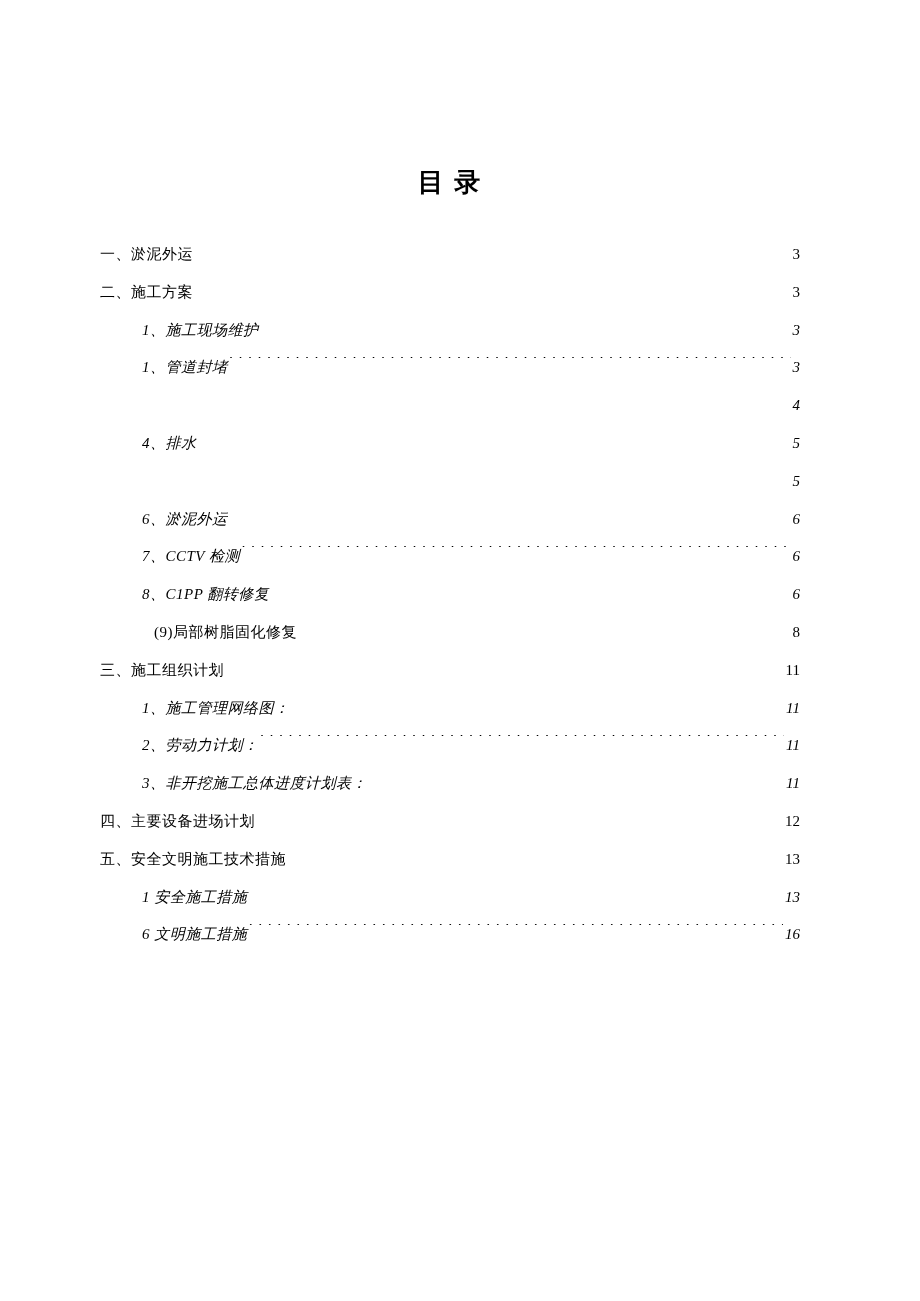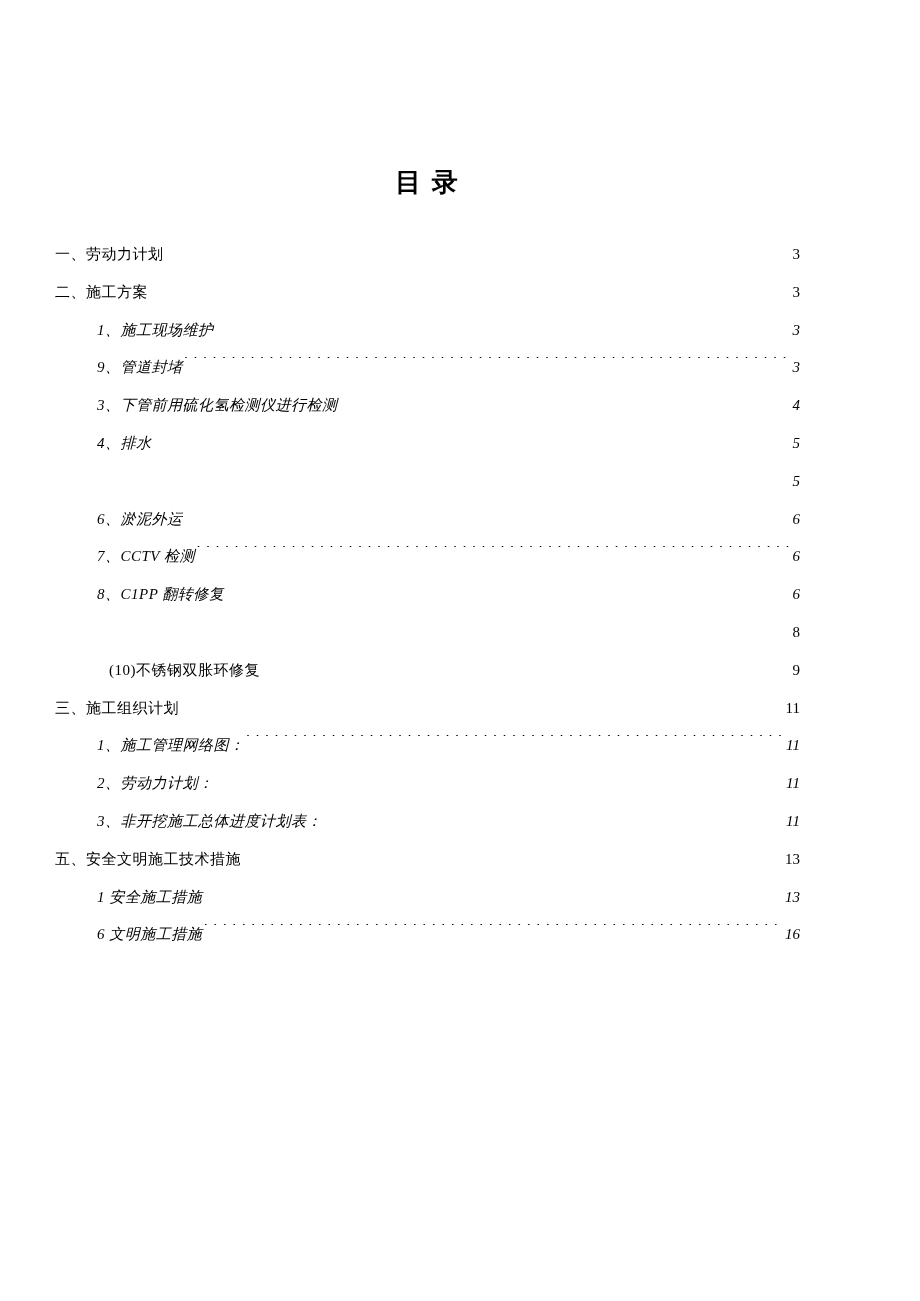--- a/index.html
+++ b/index.html
@@ -5,21 +5,21 @@
     * { box-sizing: border-box; margin: 0; padding: 0; }
     html, body {
       width: 920px;
       background: #fff;
       font-family: "SimSun", "宋体", serif;
       color: #000;
     }
     .page {
       width: 920px;
       min-height: 1301px;
-      padding: 165px 120px 60px 55px;
+      padding: 165px 120px 60px 100px;
       position: relative;
     }
     .title {
       font-size: 26px;
       text-align: center;
       margin-bottom: 36px;
       font-family: "SimSun", "宋体", serif;
       letter-spacing: 2px;
     }
     .toc-list {
@@ -60,41 +60,40 @@
       flex: 0 0 auto;
     }
   </style>
 </head>
 <body>
 
 <div class="page">
   <h1 class="title">目 录</h1>
   <div class="toc-list" id="toc-list">
       <div class="toc-row level-0">
-        <span class="toc-label">一、劳动力计划</span>
+        <span class="toc-label">一、淤泥外运</span>
         <span class="toc-leader"></span>
         <span class="toc-page">3</span>
       </div>
       <div class="toc-row level-0">
         <span class="toc-label">二、施工方案</span>
         <span class="toc-leader"></span>
         <span class="toc-page">3</span>
       </div>
       <div class="toc-row level-1">
         <span class="toc-label">1、施工现场维护</span>
         <span class="toc-leader"></span>
         <span class="toc-page">3</span>
       </div>
       <div class="toc-row level-1">
-        <span class="toc-label">9、管道封堵</span>
+        <span class="toc-label">1、管道封堵</span>
         <span class="toc-leader"></span>
         <span class="toc-page">3</span>
       </div>
       <div class="toc-row level-1">
-        <span class="toc-label">3、下管前用硫化氢检测仪进行检测</span>
         <span class="toc-leader"></span>
         <span class="toc-page">4</span>
       </div>
       <div class="toc-row level-1">
         <span class="toc-label">4、排水</span>
         <span class="toc-leader"></span>
         <span class="toc-page">5</span>
       </div>
       <div class="toc-row level-1">
         <span class="toc-leader"></span>
@@ -109,27 +108,23 @@
         <span class="toc-label">7、CCTV 检测</span>
         <span class="toc-leader"></span>
         <span class="toc-page">6</span>
       </div>
       <div class="toc-row level-1">
         <span class="toc-label">8、C1PP 翻转修复</span>
         <span class="toc-leader"></span>
         <span class="toc-page">6</span>
       </div>
       <div class="toc-row level-2">
+        <span class="toc-label">(9)局部树脂固化修复 </span>
         <span class="toc-leader"></span>
         <span class="toc-page">8</span>
-      </div>
-      <div class="toc-row level-2">
-        <span class="toc-label">(10)不锈钢双胀环修复 </span>
-        <span class="toc-leader"></span>
-        <span class="toc-page">9</span>
       </div>
       <div class="toc-row level-0">
         <span class="toc-label">三、施工组织计划</span>
         <span class="toc-leader"></span>
         <span class="toc-page">11</span>
       </div>
       <div class="toc-row level-1">
         <span class="toc-label">1、施工管理网络图：</span>
         <span class="toc-leader"></span>
         <span class="toc-page">11</span>
@@ -138,20 +133,25 @@
         <span class="toc-label">2、劳动力计划：</span>
         <span class="toc-leader"></span>
         <span class="toc-page">11</span>
       </div>
       <div class="toc-row level-1">
         <span class="toc-label">3、非开挖施工总体进度计划表：</span>
         <span class="toc-leader"></span>
         <span class="toc-page">11</span>
       </div>
       <div class="toc-row level-0">
+        <span class="toc-label">四、主要设备进场计划</span>
+        <span class="toc-leader"></span>
+        <span class="toc-page">12</span>
+      </div>
+      <div class="toc-row level-0">
         <span class="toc-label">五、安全文明施工技术措施</span>
         <span class="toc-leader"></span>
         <span class="toc-page">13</span>
       </div>
       <div class="toc-row level-1">
         <span class="toc-label">1 安全施工措施 </span>
         <span class="toc-leader"></span>
         <span class="toc-page">13</span>
       </div>
       <div class="toc-row level-1">

